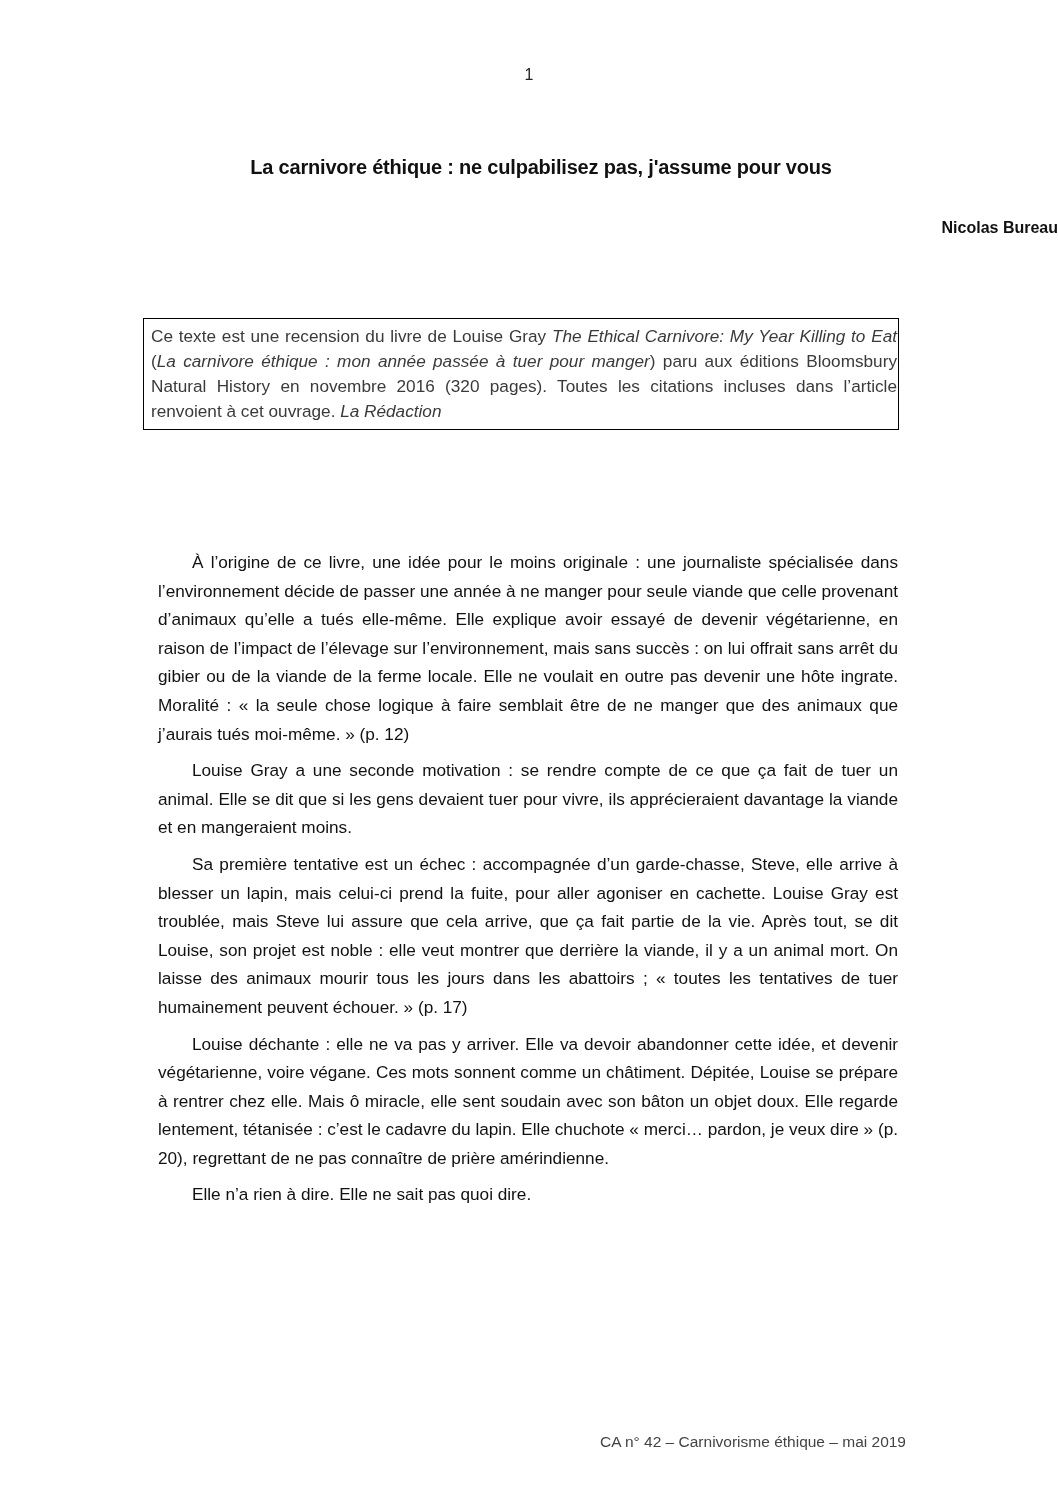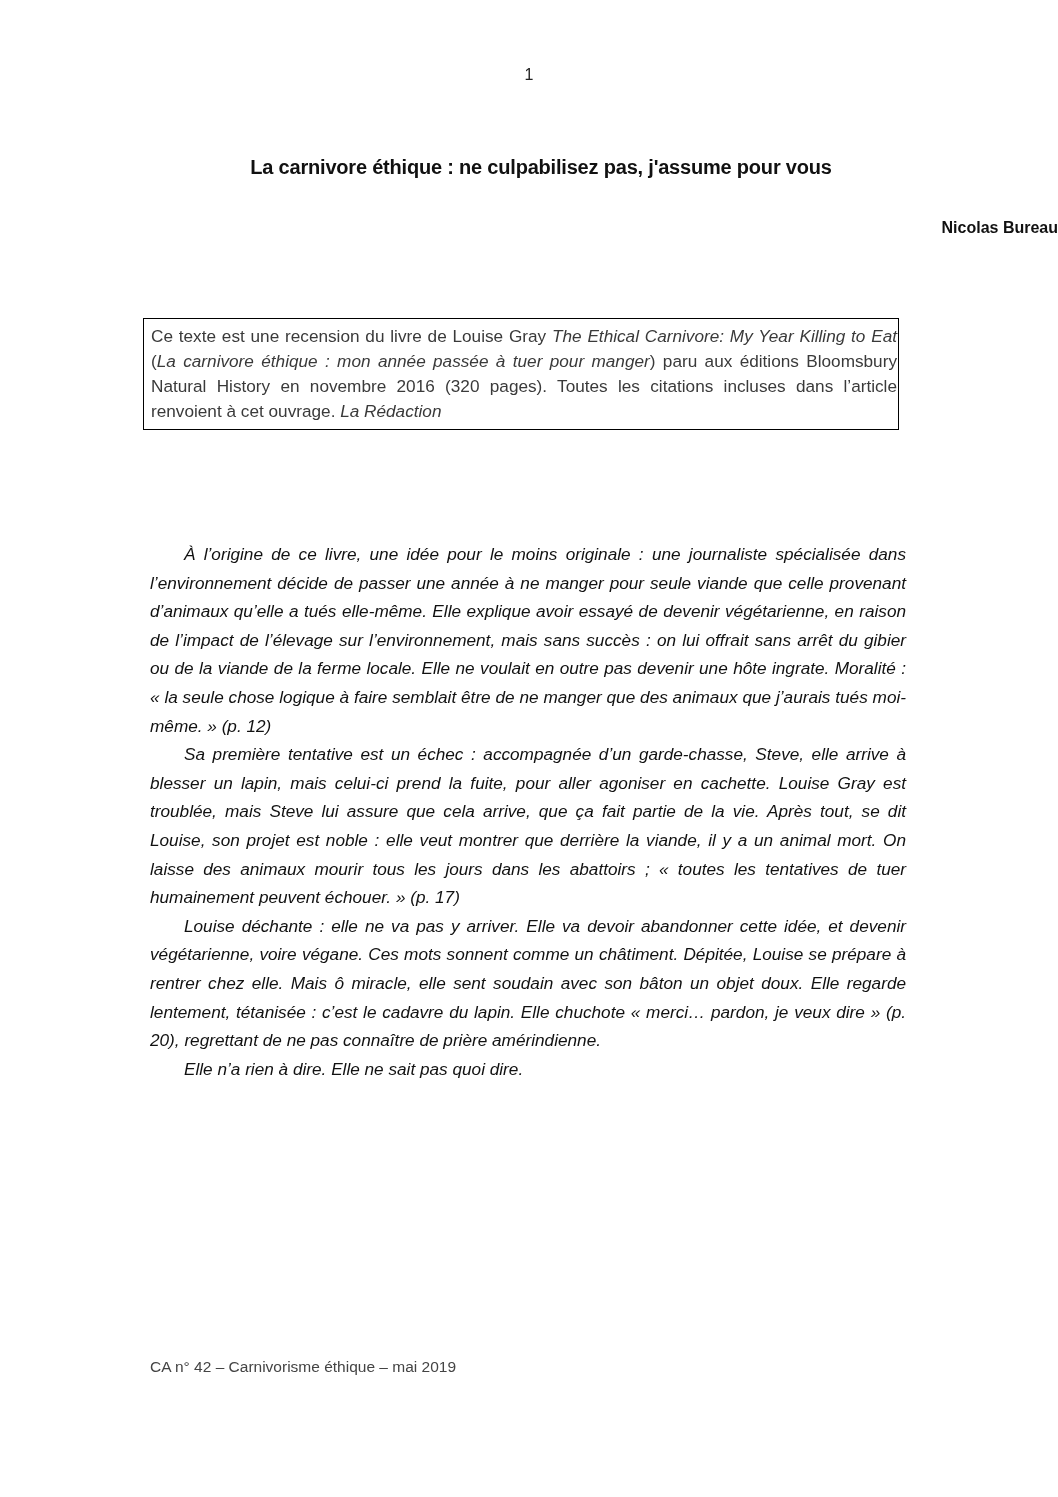--- a/index.html
+++ b/index.html
@@ -22,37 +22,38 @@
   .intro-box {
     position: absolute; top: 318px; left: 143px; width: 746px;
     border: 1.5px solid #000; padding: 5px 1px 5px 7px;
     font-size: 17.2px; line-height: 25px; color: #3a3a3a; text-align: justify;
   }
   .intro-box i { font-style: italic; }
   .body-text {
     position: absolute; top: 540px; left: 150px; width: 756px;
     font-size: 17.2px; line-height: 28.6px; text-align: justify; color: #111;
   }
-  .body-text p { margin: 0; text-indent: 34px; font-style: italic; }
+  .body-text p { margin: 8px; text-indent: 34px; }
   .footer {
-    position: absolute; top: 1358px; left: 150px; width: 756px; text-align: left;
+    position: absolute; top: 1433px; left: 150px; width: 756px; text-align: right;
     font-size: 15.5px; color: #444;
   }
 </style>
 </head>
 <body>
 
 <div class="page-number">1</div>
 
 <div class="title">La carnivore éthique : ne culpabilisez pas, j'assume pour vous</div>
 
 <div class="author">Nicolas Bureau</div>
 
 <div class="intro-box"><span>Ce texte est une recension du livre de Louise Gray </span><i>The Ethical Carnivore: My Year Killing to Eat</i><span> (</span><i>La carnivore éthique : mon année passée à tuer pour manger</i><span>) paru aux éditions Bloomsbury Natural History en novembre 2016 (320 pages). Toutes les citations incluses dans l’article renvoient à cet ouvrage. </span><i>La Rédaction</i></div>
 
 <div class="body-text">
   <p>À l’origine de ce livre, une idée pour le moins originale : une journaliste spécialisée dans l’environnement décide de passer une année à ne manger pour seule viande que celle provenant d’animaux qu’elle a tués elle-même. Elle explique avoir essayé de devenir végétarienne, en raison de l’impact de l’élevage sur l’environnement, mais sans succès : on lui offrait sans arrêt du gibier ou de la viande de la ferme locale. Elle ne voulait en outre pas devenir une hôte ingrate. Moralité : « la seule chose logique à faire semblait être de ne manger que des animaux que j’aurais tués moi-même. » (p. 12)</p>
+  <p>Louise Gray a une seconde motivation : se rendre compte de ce que ça fait de tuer un animal. Elle se dit que si les gens devaient tuer pour vivre, ils apprécieraient davantage la viande et en mangeraient moins.</p>
   <p>Sa première tentative est un échec : accompagnée d’un garde-chasse, Steve, elle arrive à blesser un lapin, mais celui-ci prend la fuite, pour aller agoniser en cachette. Louise Gray est troublée, mais Steve lui assure que cela arrive, que ça fait partie de la vie. Après tout, se dit Louise, son projet est noble : elle veut montrer que derrière la viande, il y a un animal mort. On laisse des animaux mourir tous les jours dans les abattoirs ; « toutes les tentatives de tuer humainement peuvent échouer. » (p. 17)</p>
   <p>Louise déchante : elle ne va pas y arriver. Elle va devoir abandonner cette idée, et devenir végétarienne, voire végane. Ces mots sonnent comme un châtiment. Dépitée, Louise se prépare à rentrer chez elle. Mais ô miracle, elle sent soudain avec son bâton un objet doux. Elle regarde lentement, tétanisée : c’est le cadavre du lapin. Elle chuchote « merci… pardon, je veux dire » (p. 20), regrettant de ne pas connaître de prière amérindienne.</p>
   <p>Elle n’a rien à dire. Elle ne sait pas quoi dire.</p>
 </div>
 
 <div class="footer">CA n° 42 – Carnivorisme éthique – mai 2019</div>
 
 </body></html>

